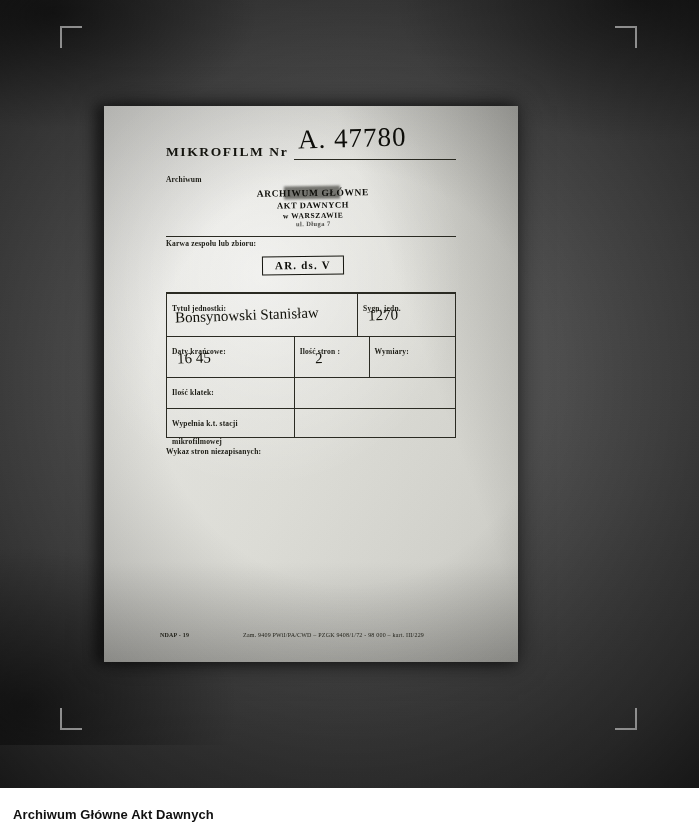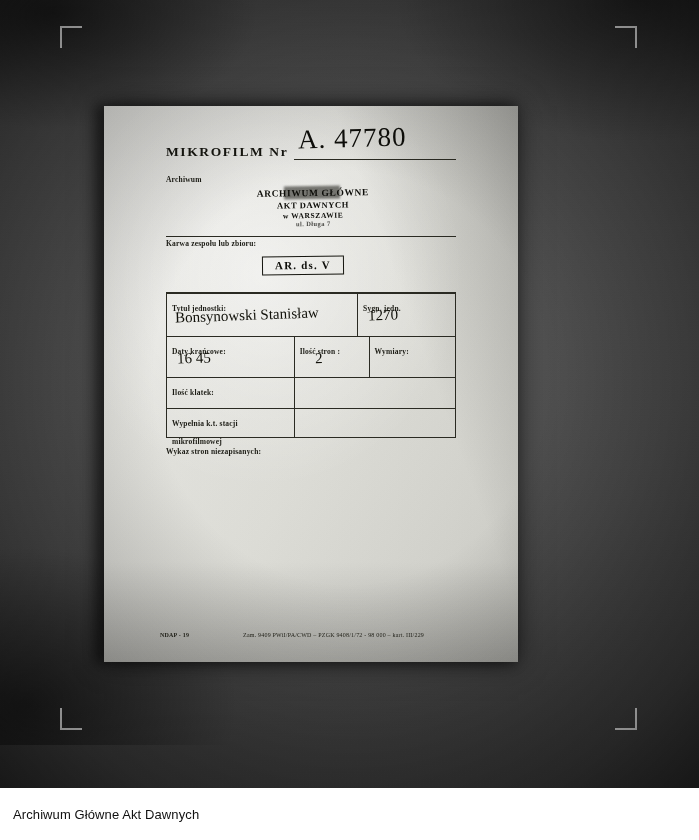--- a/index.html
+++ b/index.html
@@ -167,21 +167,21 @@
   .footer .f-mid{flex:1;text-align:center;}
 
   
   .caption{
     position:absolute;left:0;bottom:0;width:699px;height:52px;
     background:#ffffff;
     display:flex;align-items:center;
   }
   .caption span{
     font-family:"Liberation Sans",sans-serif;
-    font-size:13px;font-weight:normal;color:#111;
+    font-size:13px;font-weight:bold;color:#111;
     margin-left:13px;letter-spacing:.1px;
   }
 </style>
 </head>
 <body>
 
 <div class="scan">
 
   <div class="blotch-a"></div>
   <div class="blotch-b"></div>

